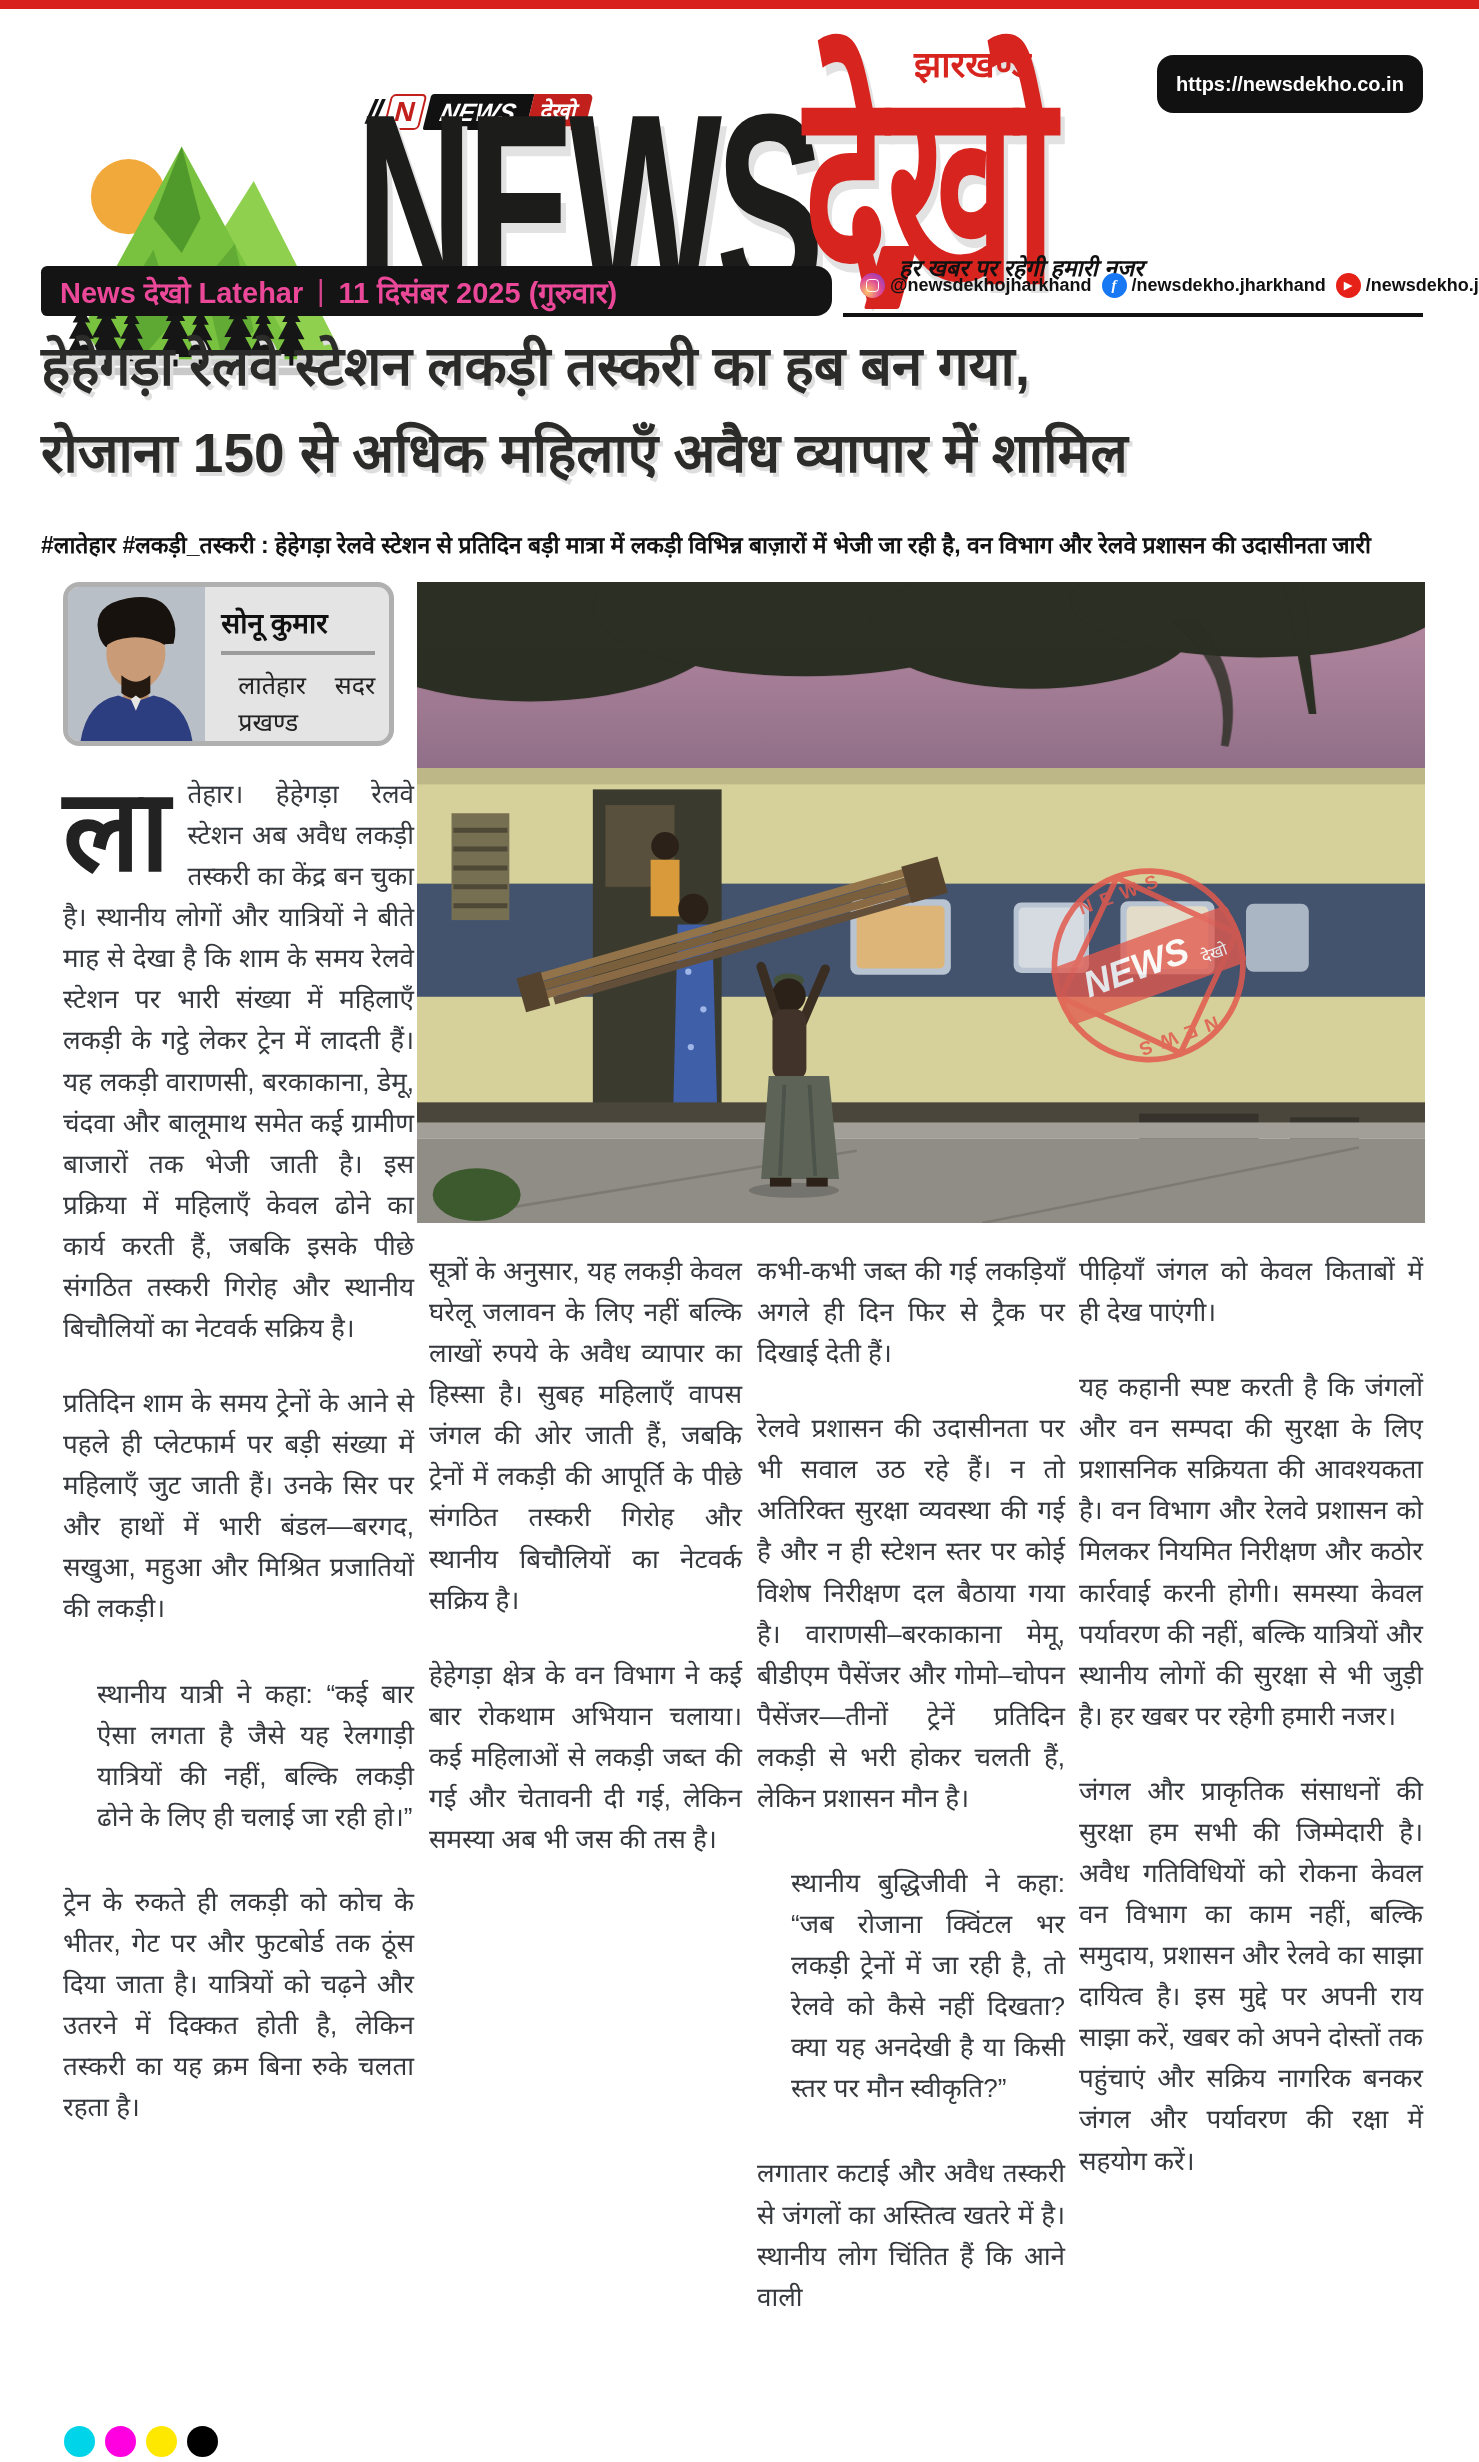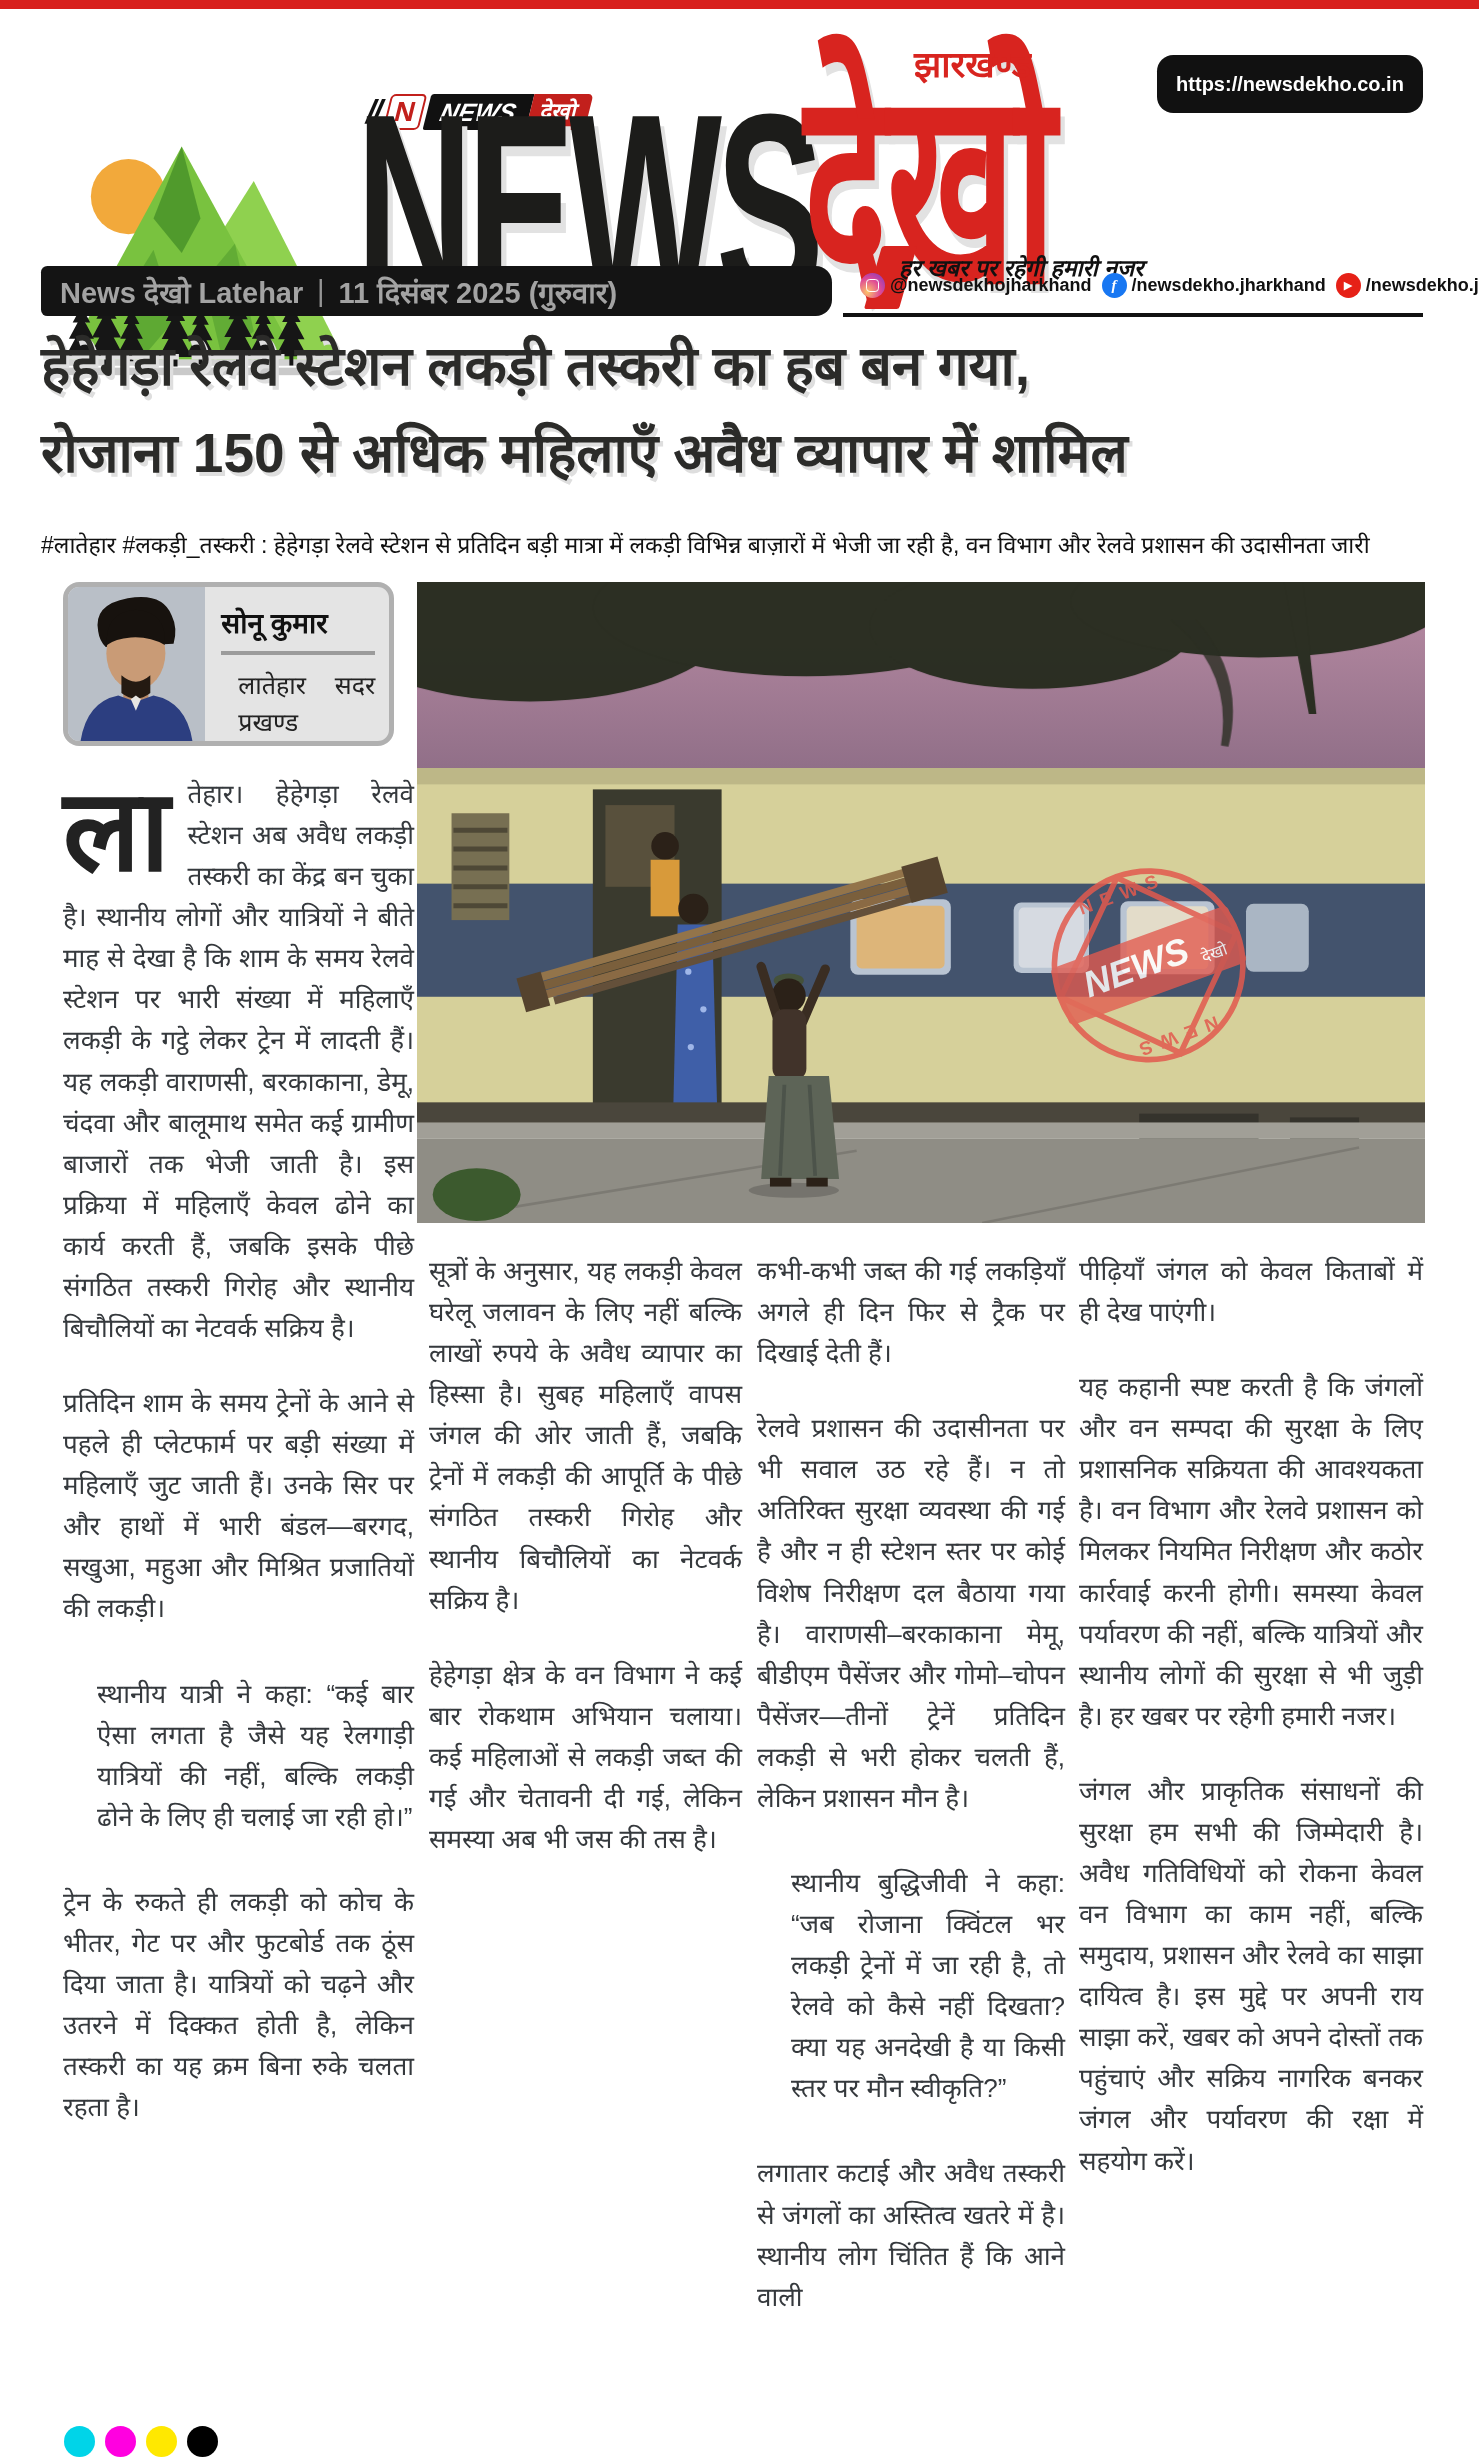--- a/index.html
+++ b/index.html
@@ -26,37 +26,37 @@
   .big-dekho{position:absolute;left:804px;top:17.6px;font-size:270px;line-height:1.25;font-weight:900;
         color:#d8241f;transform:scaleX(0.58);transform-origin:left top;
         text-shadow:7.5px 8.8px 0 #e2e2e2;}
   .state{position:absolute;left:914px;top:39px;font-size:36px;font-weight:900;color:#d8241f;}
   .flag{position:absolute;left:873px;top:246px;width:35px;height:63px;background:#d8241f;
         transform:skewX(-16deg);border-radius:2.5px;}
   .tagline{position:absolute;left:899px;top:251px;font-size:23px;font-weight:900;font-style:italic;
         color:#111;}
   
   .date-bar{position:absolute;left:41px;top:266px;width:791px;height:50px;background:#141414;
-        border-radius:6.3px 16.3px 16.3px 6.3px;color:#a3a3a3;display:flex;align-items:center;
+        border-radius:6.3px 16.3px 16.3px 6.3px;color:#ec4899;display:flex;align-items:center;
         padding-left:19px;box-sizing:border-box;font-size:29px;font-weight:bold;}
   .date-bar .sep{margin:0 13.8px;font-weight:400;opacity:.9;}
   .date-bar .date{font-weight:600;}
   .social-row{position:absolute;left:860px;top:273px;display:flex;align-items:center;gap:10px;}
   .social-item{display:flex;align-items:center;gap:5px;font-size:18px;font-weight:bold;color:#111;}
   .sicon{width:25px;height:25px;border-radius:50%;display:flex;align-items:center;
         justify-content:center;color:#fff;font-weight:900;font-size:15px;flex:0 0 auto;}
   .sicon.ig{background:radial-gradient(circle at 30% 75%,#fdc468 0%,#df4996 50%,#8a3ab9 90%);}
   .sicon.ig i{display:block;width:11.3px;height:11.3px;border:1.9px solid #fff;border-radius:3.8px;}
   .sicon.fb{background:#1877f2;font-family:"Liberation Serif",serif;font-style:italic;}
   .sicon.yt{background:#e62117;font-size:11.3px;}
   .social-rule{position:absolute;left:843px;top:313px;width:580px;height:3.8px;background:#111;}
   
   .headline{position:absolute;left:41px;top:323px;width:1404px;font-size:55px;font-weight:900;
         color:#2b2b29;line-height:1.58;text-shadow:3.1px 4.4px 0 #dedede;}
-  .subheadline{position:absolute;left:41px;top:528px;width:1407px;font-size:23px;font-weight:400;
+  .subheadline{position:absolute;left:41px;top:528px;width:1407px;font-size:23px;font-weight:700;
         color:#111;}
   
   .reporter{position:absolute;left:63px;top:582px;width:331px;height:164px;background:#e4e4e4;
         border:5.6px solid #b0b0b0;border-radius:16.3px;display:flex;overflow:hidden;box-sizing:border-box;}
   .reporter .rphoto{flex:0 0 137px;height:100%;}
   .reporter .rtext{flex:1;padding:16.3px 13.8px 0 16.3px;}
   .rname{font-size:28px;font-weight:900;color:#111;padding-bottom:10px;border-bottom:4.4px solid #9b9b9b;}
   .rloc{margin-top:11.3px;font-size:25px;color:#222;text-align:justify;line-height:1.5;margin-left:17px;}
   
   .article-photo{position:absolute;left:417px;top:582px;width:1008px;height:641px;}

